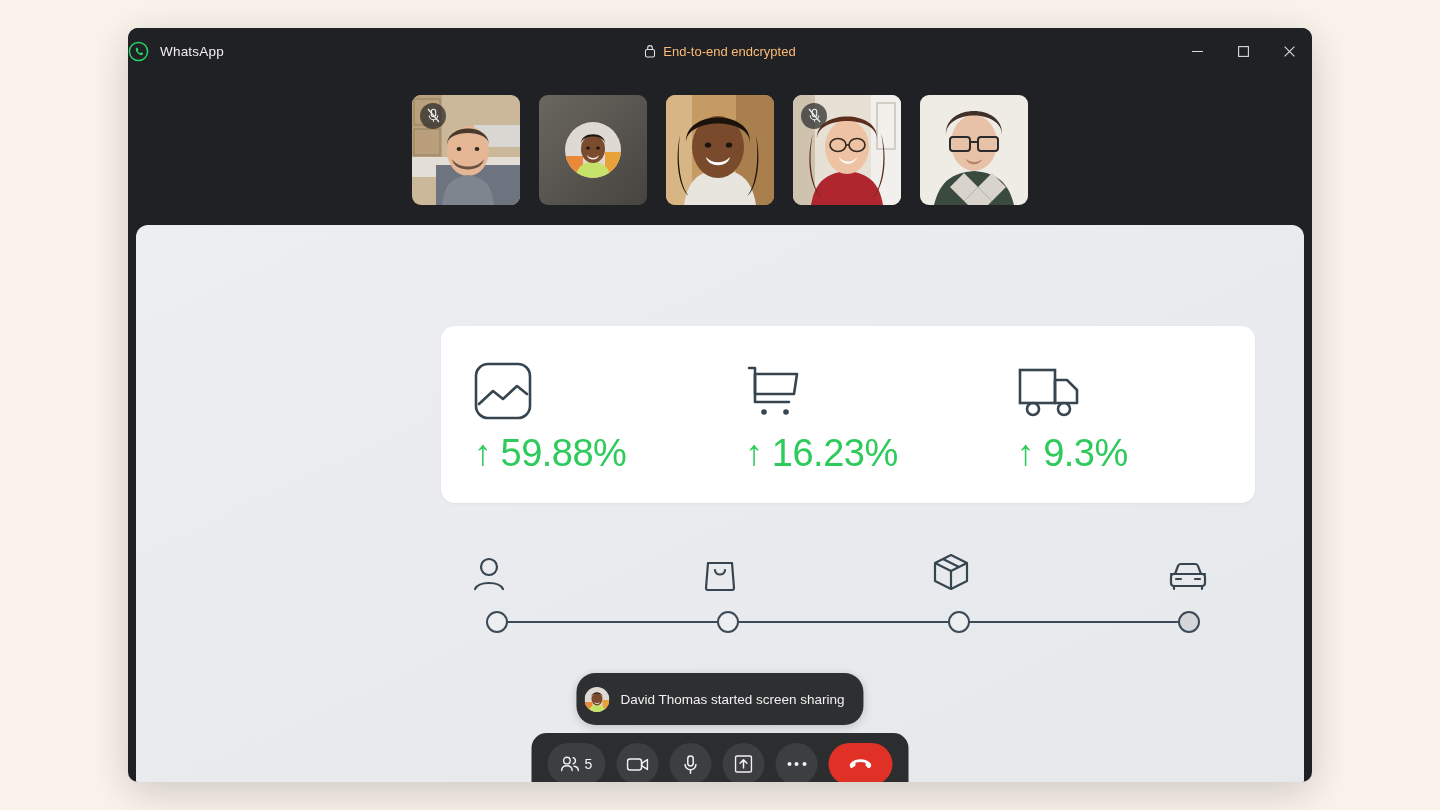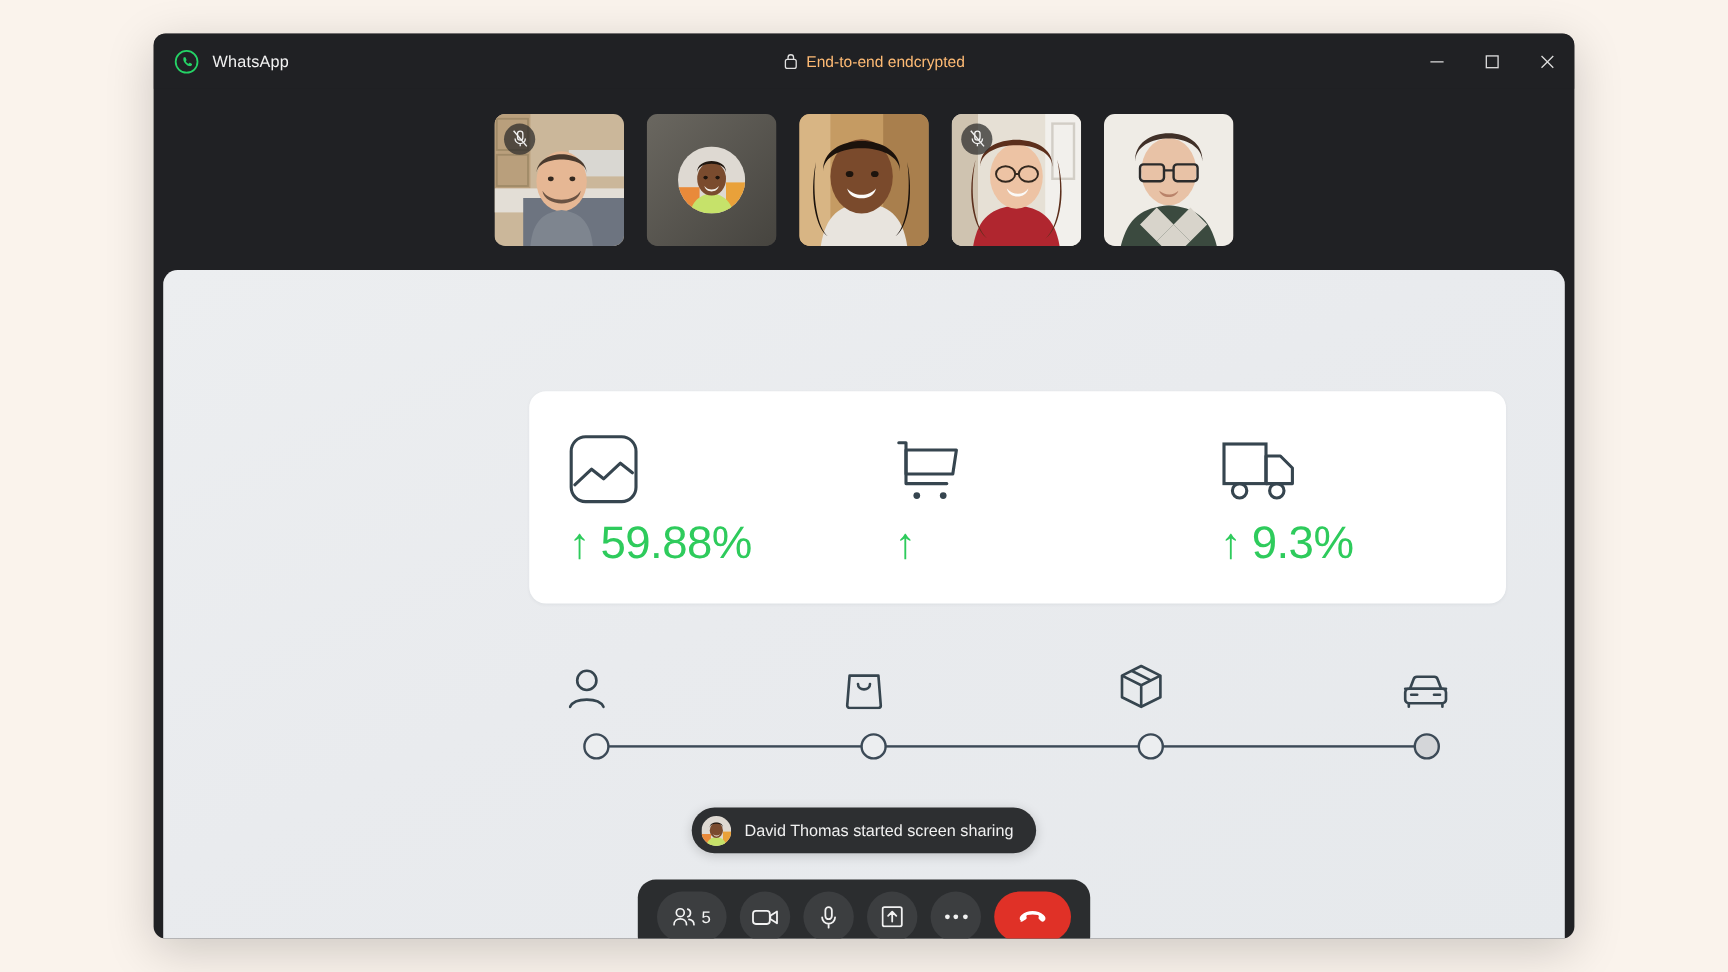--- a/index.html
+++ b/index.html
@@ -13,21 +13,21 @@
     position:absolute;left:128px;top:28px;width:1184px;height:754px;
     background:#202124;border-radius:10px;
     box-shadow:0 10px 40px rgba(0,0,0,.18);
     overflow:hidden;
   }
   
   .titlebar{
     position:absolute;left:0;top:0;width:100%;height:46px;
     background:#202124;display:flex;align-items:center;
   }
-  .tb-left{display:flex;align-items:center;gap:11px;padding-left:17px;width:300px;}
+  .tb-left{display:flex;align-items:center;gap:11px;width:300px;}
   .wa-logo{width:21px;height:21px;display:block;}
   .app-title{color:#f2f2f2;font-size:13.5px;letter-spacing:.2px;}
   .tb-center{
     flex:1;display:flex;align-items:center;justify-content:center;gap:7px;
     color:#fdba74;font-size:13px;
   }
   .lock-icon{width:12px;height:14px;display:block;}
   .tb-right{display:flex;align-items:center;width:300px;justify-content:flex-end;}
   .winbtn{
     width:46px;height:46px;display:flex;align-items:center;justify-content:center;
@@ -88,21 +88,21 @@
   }
   .step-dot{
     position:absolute;top:66px;width:22px;height:22px;border-radius:50%;
     border:2px solid #3c4a57;background:#eceef0;transform:translateX(-50%);
     box-sizing:border-box;
   }
   .step-dot.filled{background:#d4d6d9;}
   
   .toast{
     position:absolute;left:50%;transform:translateX(-50%);top:448px;
-    height:38px;background:#2d2f31;border-radius:19px;
+    height:52px;background:#2d2f31;border-radius:19px;
     display:flex;align-items:center;gap:11px;padding:0 19px 0 8px;
     box-shadow:0 2px 10px rgba(0,0,0,.18);
     text-align:right;
   }
   .toast .t-avatar{width:25px;height:25px;border-radius:50%;overflow:hidden;flex:none;}
   .toast .t-text{color:#f0f0f0;font-size:13.5px;white-space:nowrap;}
   
   .controlbar{
     position:absolute;left:50%;transform:translateX(-50%);top:508px;
     height:62px;background:#2b2d2f;border-radius:15px;
@@ -302,20 +302,21 @@
         <div class="icon">
           <svg width="58" height="58" viewBox="0 0 58 58">
             <path d="M4 6h6v34h34" fill="none" stroke="#36454f" stroke-width="2.6" stroke-linecap="round" stroke-linejoin="round"></path>
             <path d="M10 12h42l-3 20H10z" fill="none" stroke="#36454f" stroke-width="2.6" stroke-linejoin="round"></path>
             <circle cx="19" cy="50" r="2.8" fill="#36454f"></circle>
             <circle cx="41" cy="50" r="2.8" fill="#36454f"></circle>
           </svg>
         </div>
         <div class="value">
           <span class="arrow">↑</span>
+          <span>16.23%</span>
         </div>
       </div>
 
       <div class="stat">
         <div class="icon">
           <svg width="66" height="58" viewBox="0 0 66 58">
             <rect x="3" y="8" width="35" height="33" fill="none" stroke="#36454f" stroke-width="2.6"></rect>
             <path d="M38 18h12l10 10v13H38z" fill="none" stroke="#36454f" stroke-width="2.6" stroke-linejoin="round"></path>
             <circle cx="16" cy="47" r="6" fill="none" stroke="#36454f" stroke-width="2.6"></circle>
             <circle cx="47" cy="47" r="6" fill="none" stroke="#36454f" stroke-width="2.6"></circle>

